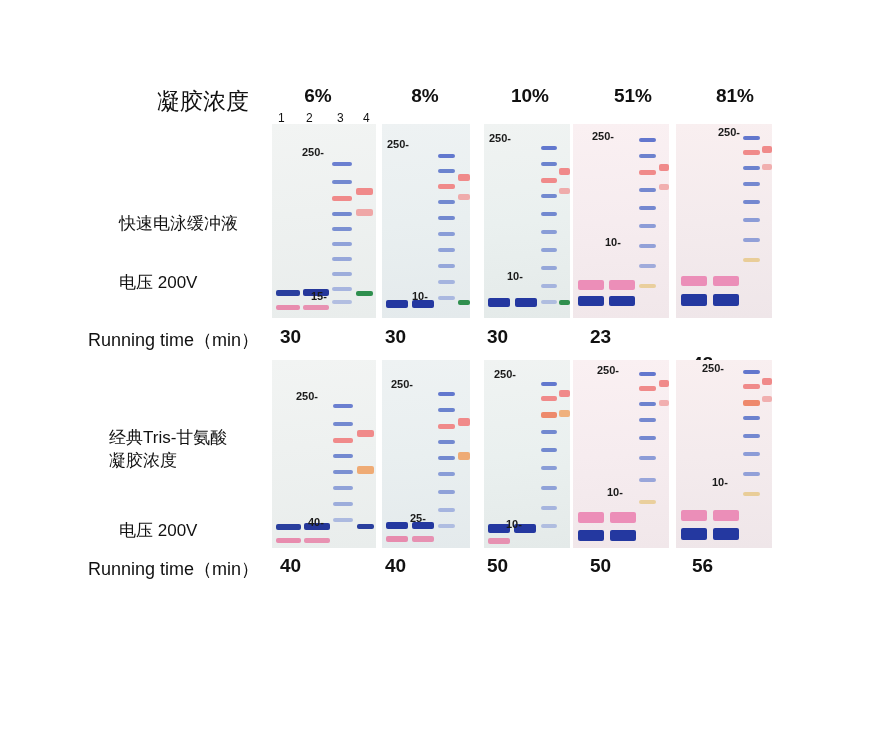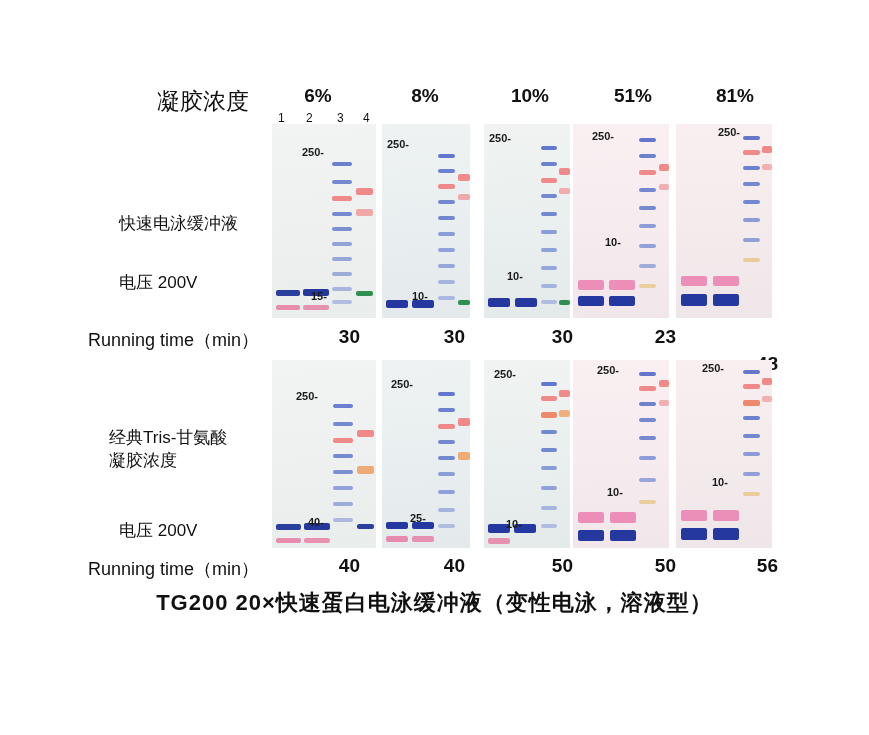--- a/index.html
+++ b/index.html
@@ -4,21 +4,21 @@
 <style>
   html,body{margin:0;padding:0;background:#fff;}
   body{width:869px;height:735px;font-family:"Liberation Sans",sans-serif;color:#111;position:relative;overflow:hidden;}
   #page{position:absolute;left:0;top:0;width:869px;height:735px;}
 
   
   .lbl{position:absolute;white-space:nowrap;}
   .conc-hdr{font-size:19px;font-weight:700;text-align:center;}
   .row-label{font-size:17px;line-height:21px;}
   .rt-label{font-size:18px;}
-  .rt-val{font-size:19px;font-weight:700;text-align:right;}
+  .rt-val{font-size:19px;font-weight:700;text-align:left;}
   .lanes{font-size:12px;letter-spacing:0;}
 
   .caption{position:absolute;left:0;top:588px;width:869px;text-align:center;
            font-size:22px;font-weight:700;letter-spacing:1px;}
 
   
   .gel{position:absolute;overflow:hidden;}
   .gel .bg{position:absolute;left:0;top:0;right:0;bottom:0;}
   .band{position:absolute;border-radius:2px;filter:blur(0.4px);}
   .mw{position:absolute;font-size:10px;font-weight:700;color:#1a1a1a;white-space:nowrap;}
@@ -275,15 +275,14 @@
     <div class="band" style="left:67px;top:74px;width:17px;height:4px;background:#5570c9;opacity:.8;"></div>
     <div class="band" style="left:67px;top:92px;width:17px;height:4px;background:#6a82d0;opacity:.75;"></div>
     <div class="band" style="left:67px;top:112px;width:17px;height:4px;background:#6a82d0;opacity:.7;"></div>
     <div class="band" style="left:67px;top:132px;width:17px;height:4px;background:#e8c98a;opacity:.85;"></div>
     <div class="band" style="left:86px;top:18px;width:10px;height:7px;background:#f08a8a;"></div>
     <div class="band" style="left:86px;top:36px;width:10px;height:6px;background:#f0a0a0;opacity:.8;"></div>
     <div class="mw w11" style="left:26px;top:2px;">250-</div>
     <div class="mw w11" style="left:36px;top:116px;">10-</div>
   </div>
 
-  <div class="caption">TG200  20×快速蛋白电泳缓冲液（变性电泳，溶液型）</div>
 
 </div>
 
 </body></html>

